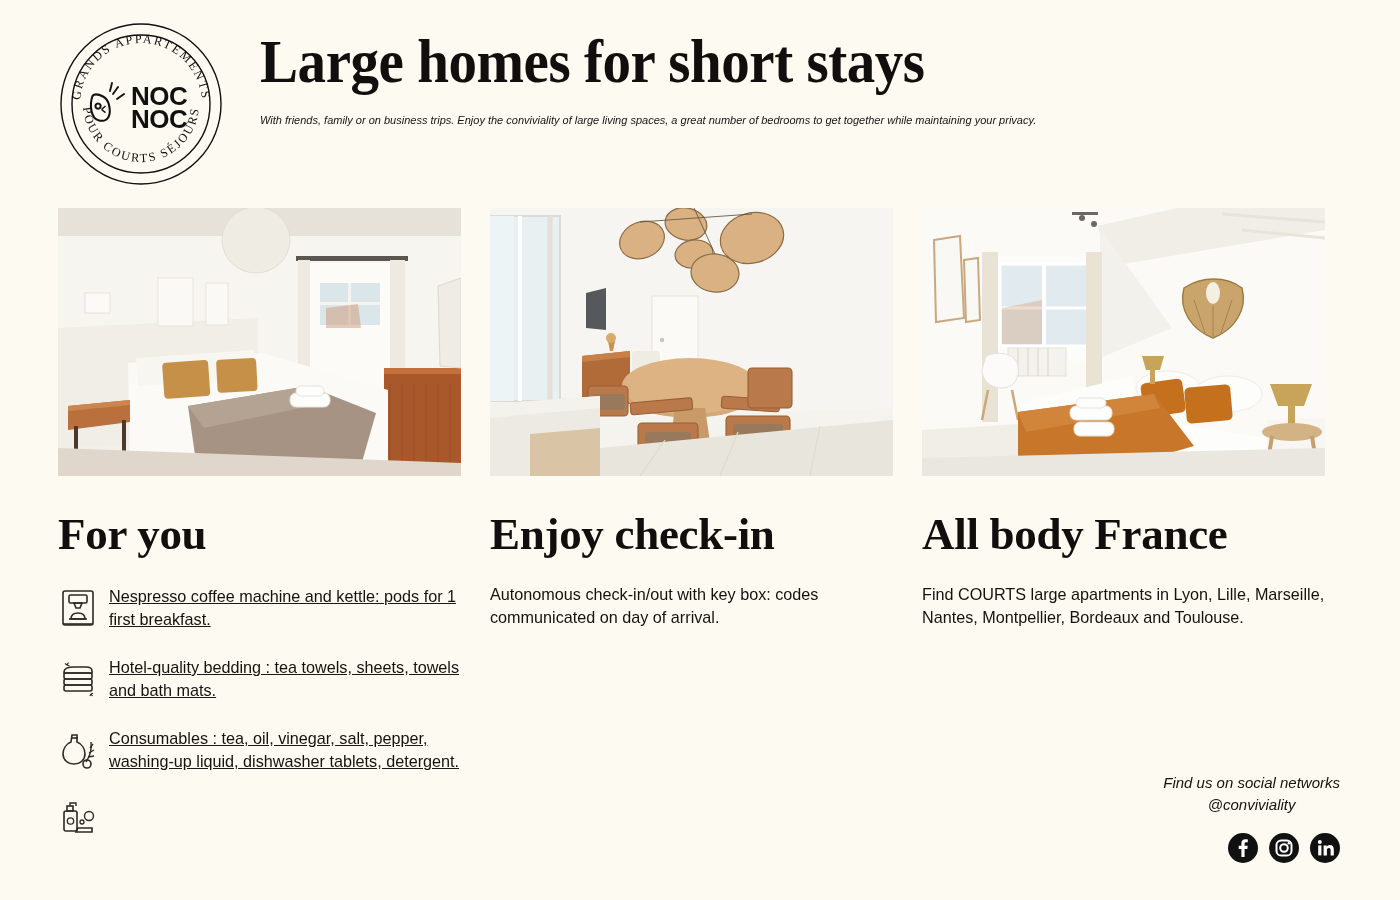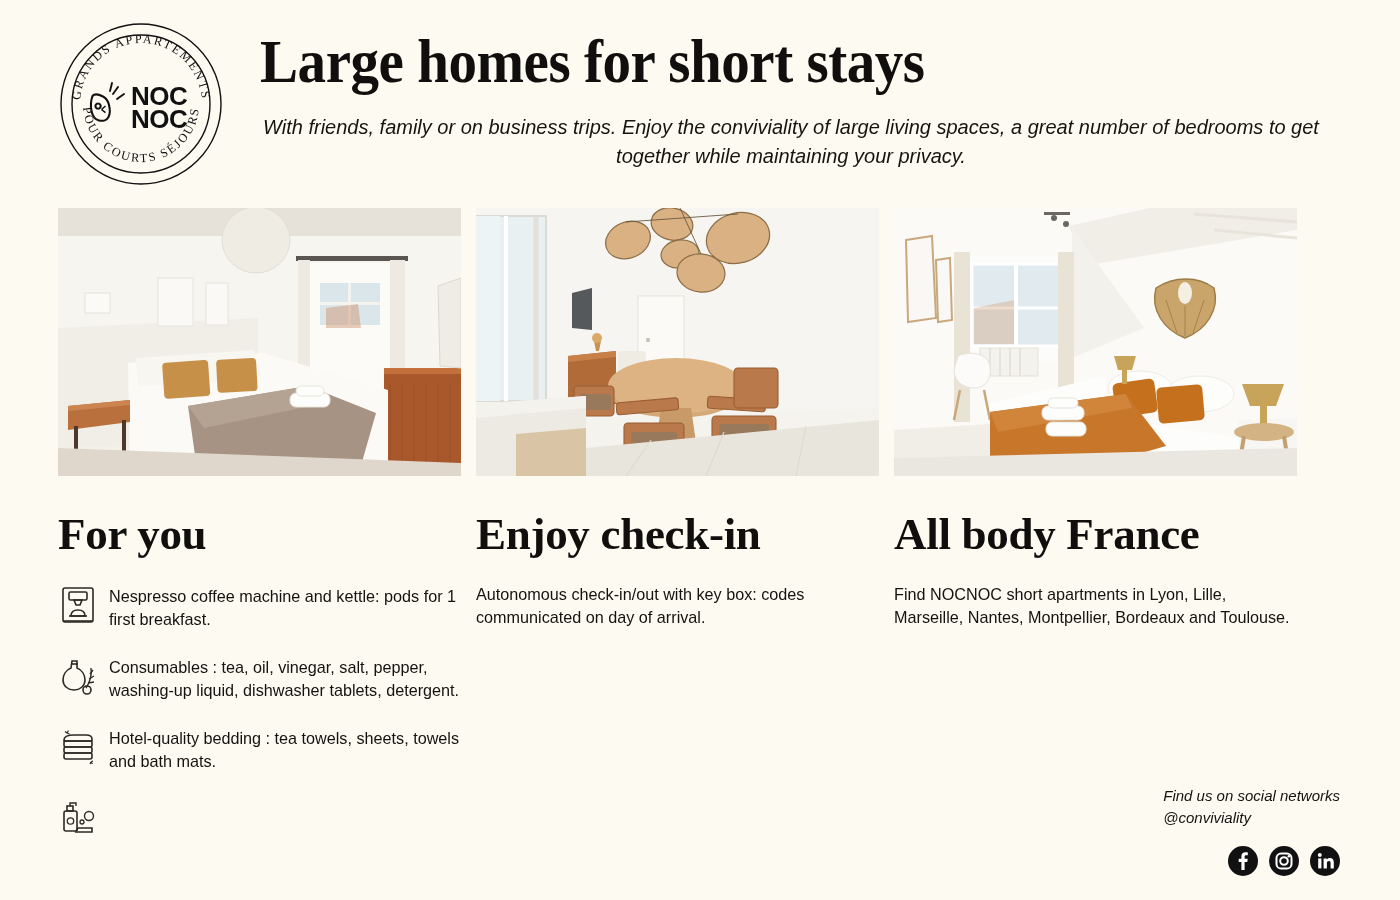--- a/index.html
+++ b/index.html
@@ -44,33 +44,32 @@
     line-height: 1.02;
     letter-spacing: -0.5px;
     transform: scaleX(0.92);
     transform-origin: left center;
     color: #100f0d;
     white-space: nowrap;
   }
 
   .subtitle {
     margin-top: 20px;
-    font-size: 20px;
+    font-size: 11px;
     font-style: italic;
     line-height: 1.42;
     max-width: 1062px;
     color: #15140f;
-    text-align: center;
   }
 
   
   .columns {
     display: flex;
     padding: 18px 60px 0 58px;
-    gap: 15px;
+    gap: 29px;
   }
   .col { width: 403px; flex: 0 0 403px; }
 
   .photo {
     width: 403px;
     height: 268px;
     overflow: hidden;
     position: relative;
     background: #efeae2;
   }
@@ -83,22 +82,23 @@
     line-height: 1;
     margin-top: 36px;
     margin-bottom: 26px;
     letter-spacing: -0.3px;
     color: #100f0d;
   }
 
   
   .feature {
     display: flex;
-    align-items: flex-start;
+    align-items: center;
     margin-bottom: 23px;
+    text-decoration: underline;
   }
   .feature-icon {
     flex: 0 0 40px;
     width: 40px;
     height: 42px;
     margin-right: 11px;
     margin-top: 1px;
   }
   .feature-icon svg { display: block; width: 40px; height: 42px; }
   .feature-text {
@@ -113,22 +113,22 @@
     font-size: 16.2px;
     line-height: 1.42;
     color: #14130f;
   }
   .para.last { margin-bottom: 0; }
 
   
   .social-block {
     position: absolute;
     right: 60px;
-    bottom: 24px;
-    text-align: left;
+    bottom: 37px;
+    text-align: center;
   }
   .social-line {
     font-size: 15px;
     font-style: italic;
     line-height: 1.42;
     color: #14130f;
   }
   .social-icons {
     margin-top: 18px;
     display: flex;
@@ -252,42 +252,42 @@
           <line x1="11" y1="32" x2="29" y2="32"></line>
           <line x1="5" y1="37" x2="35" y2="37"></line>
         </svg>
       </span>
       <span class="feature-text">Nespresso coffee machine and kettle: pods for 1 first breakfast.</span>
     </div>
 
     <div class="feature">
       <span class="feature-icon">
         <svg viewBox="0 0 40 42" fill="none" stroke="#2c2a26" stroke-width="1.6">
-          <path d="M14,6 h5 v7 c5,2 8,7 8,12 c0,6 -5,10 -11,10 c-6,0 -11,-4 -11,-10 c0,-5 3,-10 8,-12 Z"></path>
-          <line x1="13" y1="9" x2="20" y2="9"></line>
-          <path d="M28,33 c4,-6 6,-13 5,-20" stroke-width="1.4"></path>
-          <path d="M31,24 l5,-3 M30,28 l6,-1 M32,19 l3,-4" stroke-width="1.3"></path>
-          <circle cx="29" cy="35" r="4"></circle>
-        </svg>
-      </span>
-      <span class="feature-text">Consumables : tea, oil, vinegar, salt, pepper, washing-up liquid, dishwasher tablets, detergent.</span>
-    </div>
-
-    <div class="feature">
-      <span class="feature-icon">
-        <svg viewBox="0 0 40 42" fill="none" stroke="#2c2a26" stroke-width="1.6">
           <path d="M6,14 c0,-3 4,-5 10,-5 h12 c4,0 6,2 6,4 v2 H6 Z"></path>
           <rect x="6" y="15" width="28" height="6" rx="2"></rect>
           <rect x="6" y="21" width="28" height="6" rx="2"></rect>
           <rect x="6" y="27" width="28" height="6" rx="2"></rect>
           <path d="M9,7 l1.5,-2.5 M9,7 l-2,-1.5 M9,7 l2.5,1" stroke-width="1.2"></path>
           <path d="M33,36 l1.5,2 M33,36 l2,-1 M33,36 l-1,2" stroke-width="1.2"></path>
         </svg>
       </span>
       <span class="feature-text">Hotel-quality bedding : tea towels, sheets, towels and bath mats.</span>
+    </div>
+
+    <div class="feature">
+      <span class="feature-icon">
+        <svg viewBox="0 0 40 42" fill="none" stroke="#2c2a26" stroke-width="1.6">
+          <path d="M14,6 h5 v7 c5,2 8,7 8,12 c0,6 -5,10 -11,10 c-6,0 -11,-4 -11,-10 c0,-5 3,-10 8,-12 Z"></path>
+          <line x1="13" y1="9" x2="20" y2="9"></line>
+          <path d="M28,33 c4,-6 6,-13 5,-20" stroke-width="1.4"></path>
+          <path d="M31,24 l5,-3 M30,28 l6,-1 M32,19 l3,-4" stroke-width="1.3"></path>
+          <circle cx="29" cy="35" r="4"></circle>
+        </svg>
+      </span>
+      <span class="feature-text">Consumables : tea, oil, vinegar, salt, pepper, washing-up liquid, dishwasher tablets, detergent.</span>
     </div>
 
     <div class="feature">
       <span class="feature-icon">
         <svg viewBox="0 0 40 42" fill="none" stroke="#2c2a26" stroke-width="1.6">
           <rect x="6" y="14" width="13" height="20" rx="2"></rect>
           <rect x="9" y="9" width="6" height="5"></rect>
           <path d="M12,9 V6 h6 v3" stroke-width="1.4"></path>
           <circle cx="12.5" cy="24" r="3.2" stroke-width="1.3"></circle>
           <path d="M20,31 h14 v4 h-16 Z"></path>
@@ -453,21 +453,21 @@
           </g>
 
         <rect x="218" y="176" width="0" height="0"></rect>
 
         <path d="M0,222 L96,216 L96,268 L0,268 Z" fill="#f1eee8"></path>
         <path d="M0,250 L403,240 L403,268 L0,268 Z" fill="#eae7e0"></path>
       </svg>
     </div>
 
     <h2 class="col-title">All body France</h2>
-    <p class="para last">Find NOCNOC short apartments in Lyon, Lille, Marseille, Nantes, Montpellier, Bordeaux and Toulouse.</p>
+    <p class="para last">Find COURTS large apartments in Lyon, Lille, Marseille, Nantes, Montpellier, Bordeaux and Toulouse.</p>
   </div>
 </div>
 
 <div class="social-block">
   <div class="social-line">Find us on social networks</div>
   <div class="social-line">@conviviality</div>
   <div class="social-icons">
     <a>
       <svg viewBox="0 0 30 30" xmlns="http://www.w3.org/2000/svg">
         <circle cx="15" cy="15" r="15" fill="#111"></circle>

